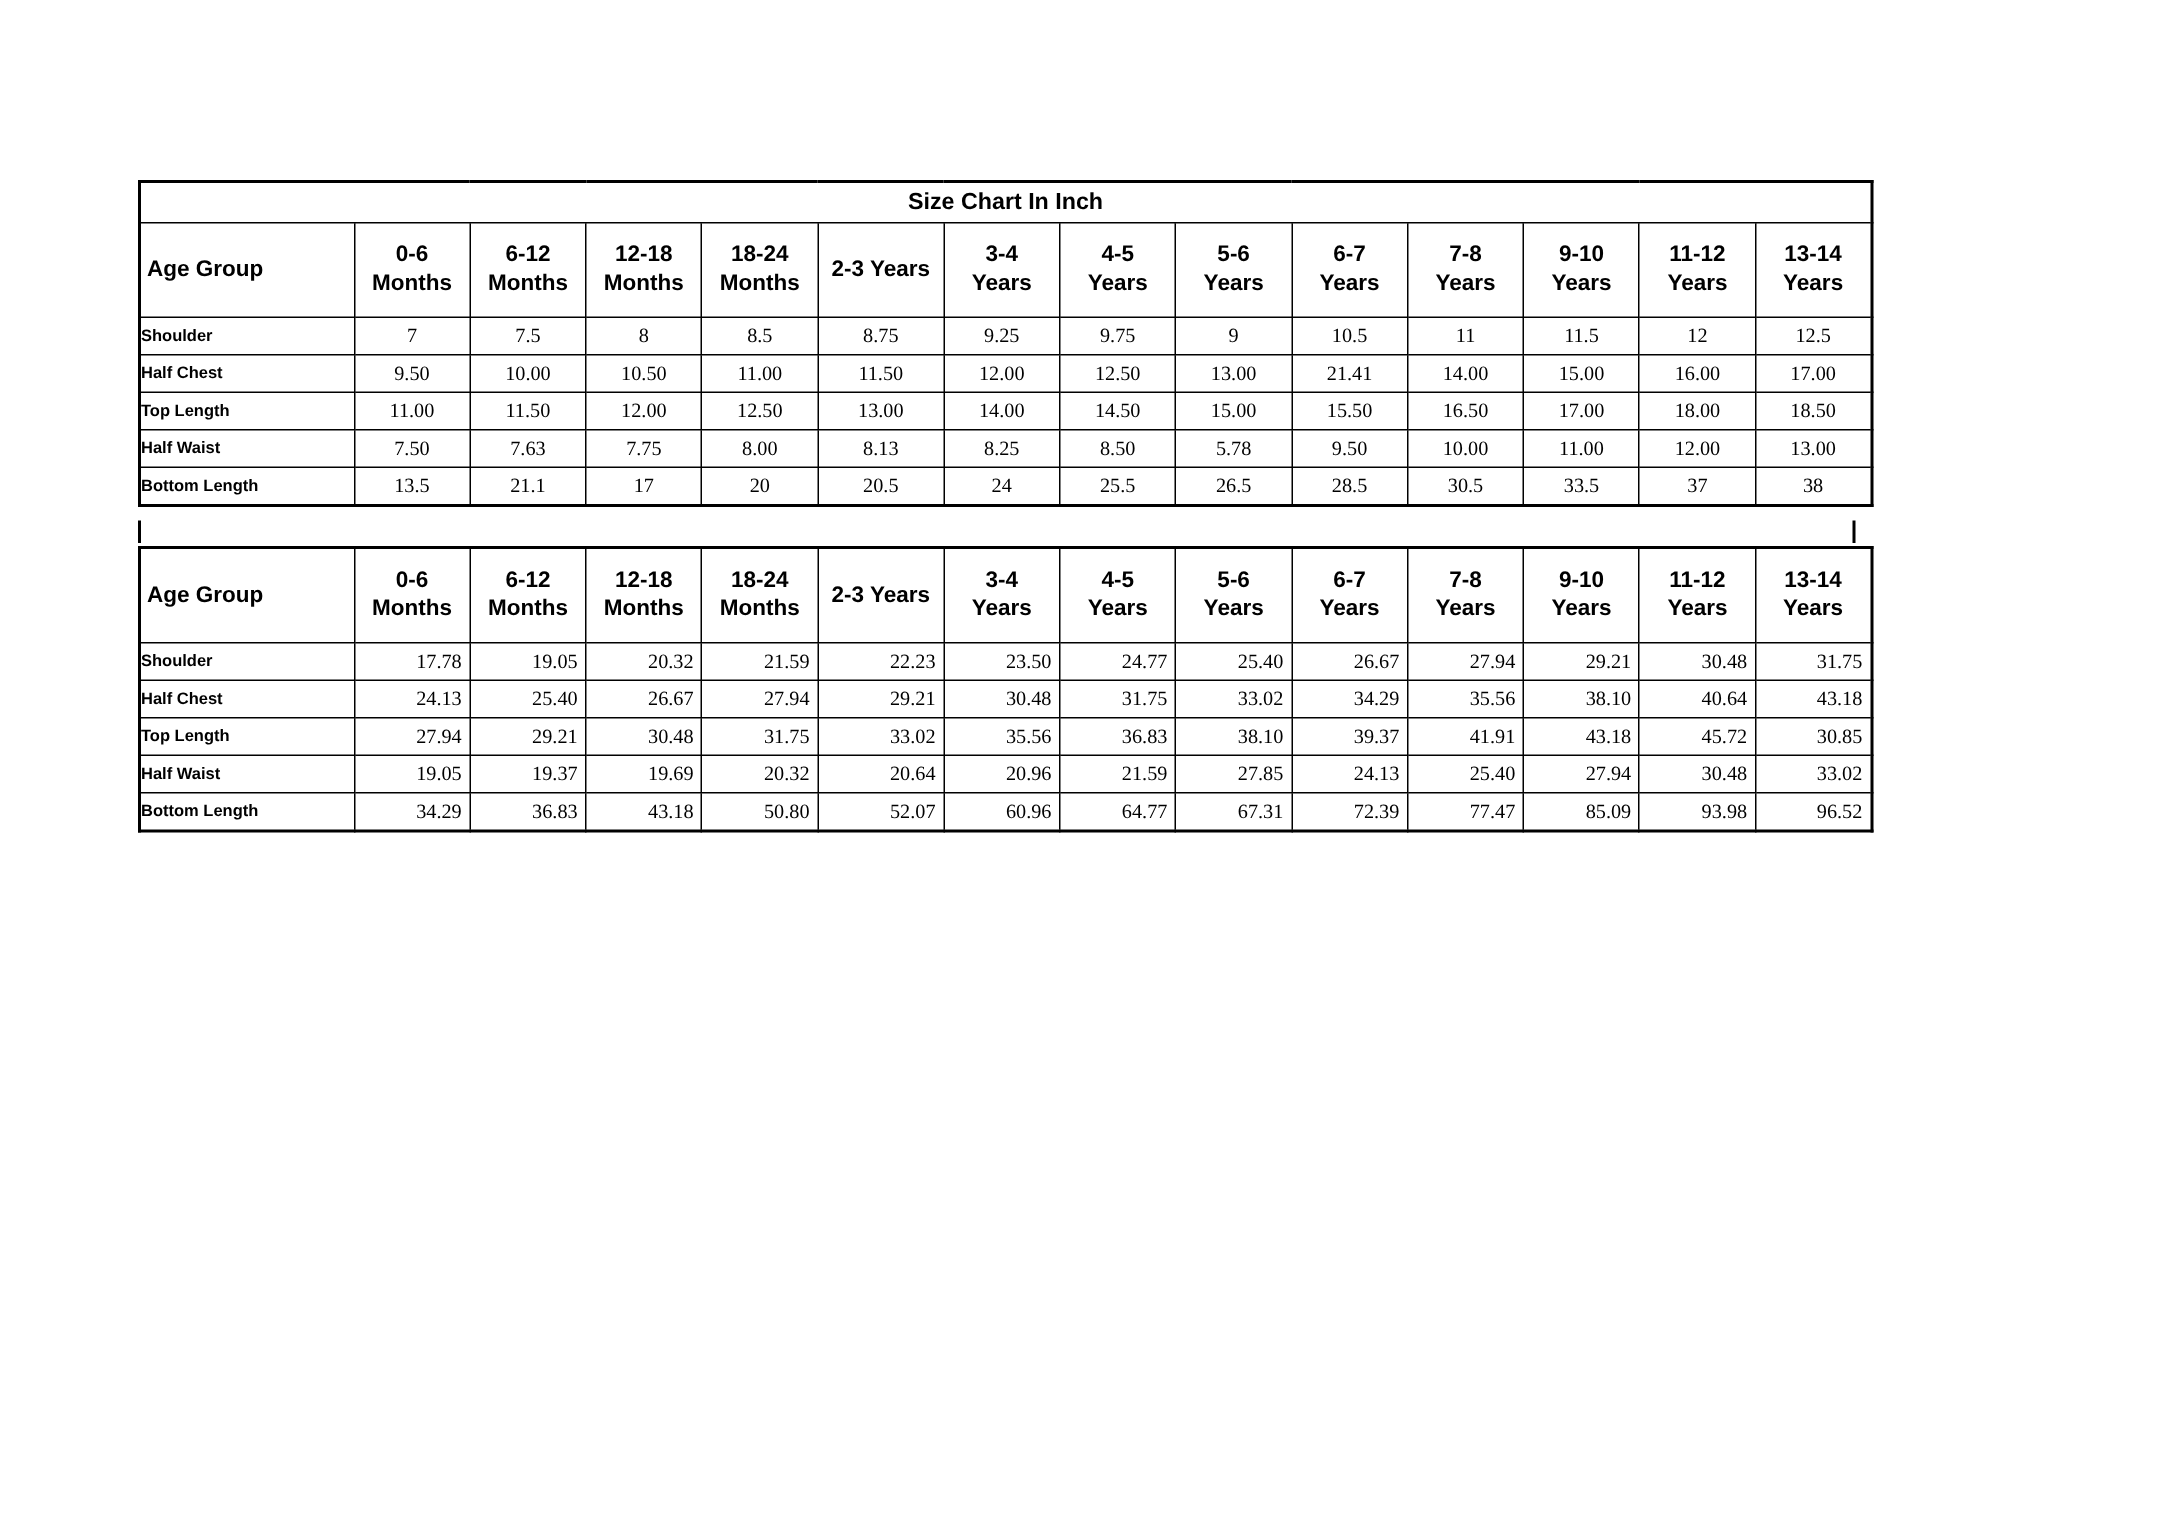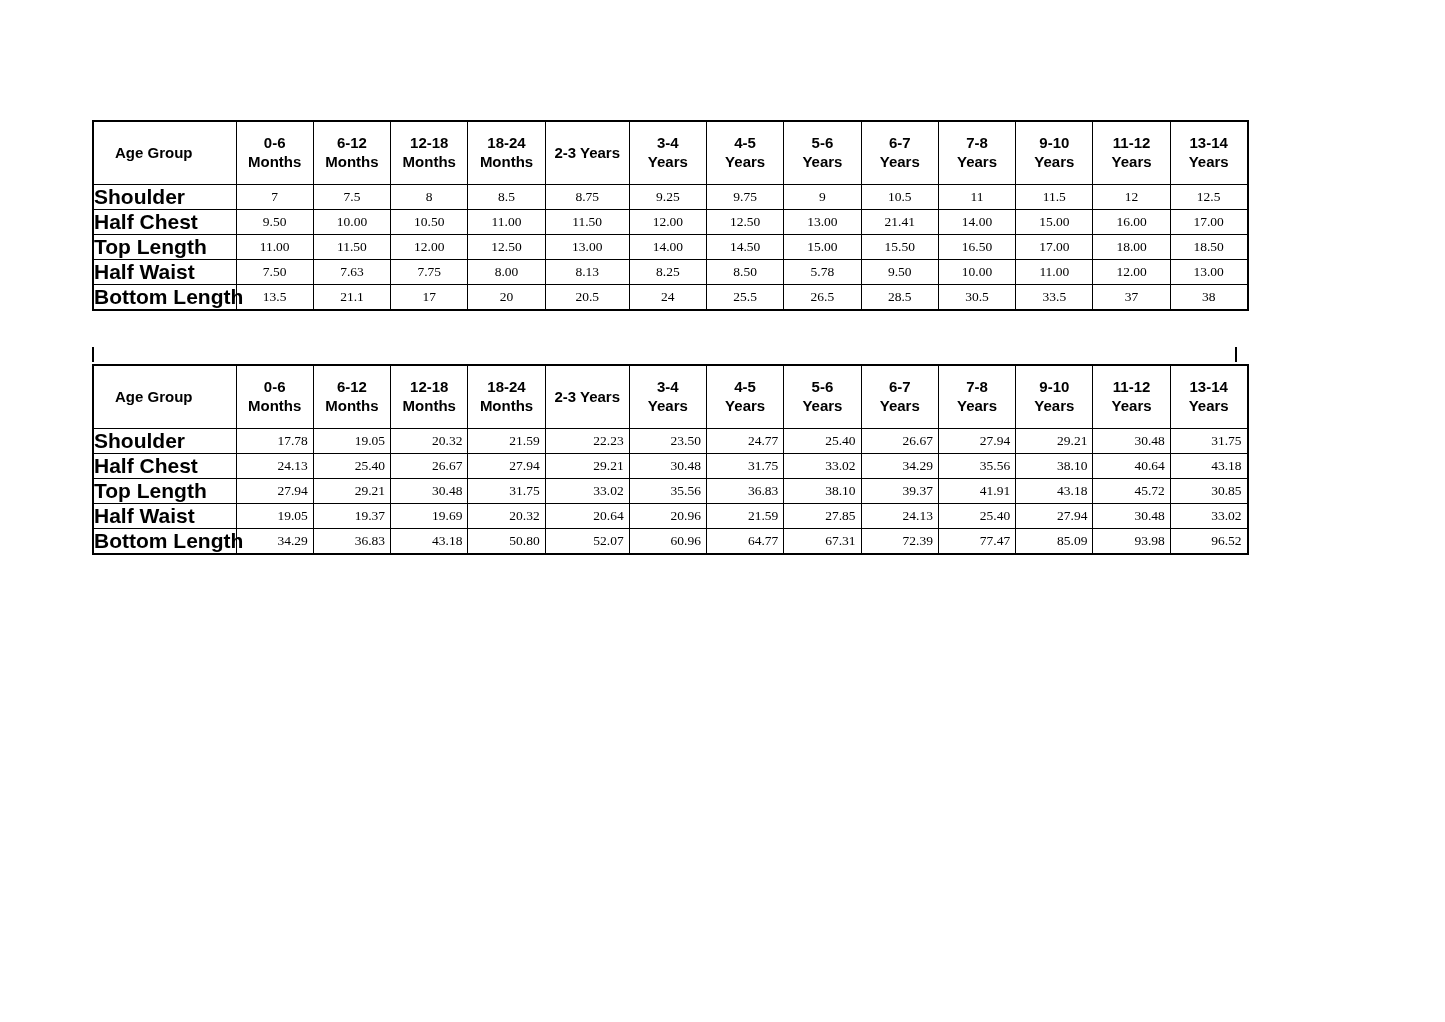--- a/index.html
+++ b/index.html
@@ -52,31 +52,31 @@
     text-align: center;
     font-weight: bold;
     font-size: 15px;
     height: 62px;
     vertical-align: middle;
     line-height: 1.25;
     border-bottom: 2.5px solid #000;
   }
   .hdr-row td.first-col {
     text-align: left;
-    padding-left: 21px;
+    padding-left: 4px;
     vertical-align: middle;
   }
   .hdr-row td .hdr-two {
     display: block;
   }
   
   td.row-label {
     text-align: left;
     font-weight: bold;
-    font-size: 21px;
+    font-size: 11px;
     padding-left: 4px;
     height: 24px;
     vertical-align: middle;
     white-space: nowrap;
   }
   
   td.val {
     font-family: "Liberation Serif", serif;
     font-size: 13.5px;
     height: 24px;
@@ -119,20 +119,23 @@
           <col class="cn">
           <col class="cn">
           <col class="cn">
           <col class="cn">
           <col class="cn">
           <col class="cn">
           <col class="cn">
           <col class="cn">
         </colgroup>
         <tbody>
+          <tr>
+            <td class="title-cell" colspan="14">Size Chart In Inch</td>
+          </tr>
           <tr class="hdr-row">
             <td class="first-col">Age Group</td>
             <td>
               <span class="hdr-two">0-6</span>
               <span class="hdr-two">Months</span>
             </td>
             <td>
               <span class="hdr-two">6-12</span>
               <span class="hdr-two">Months</span>
             </td>

